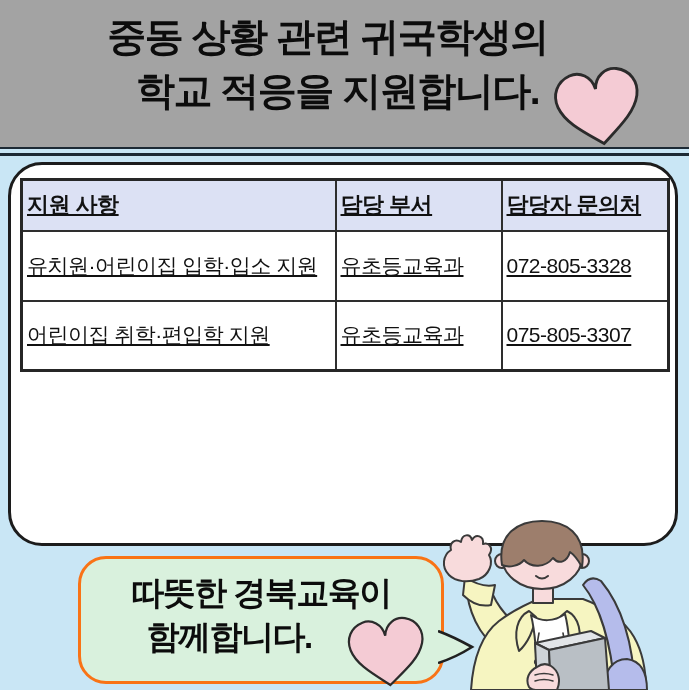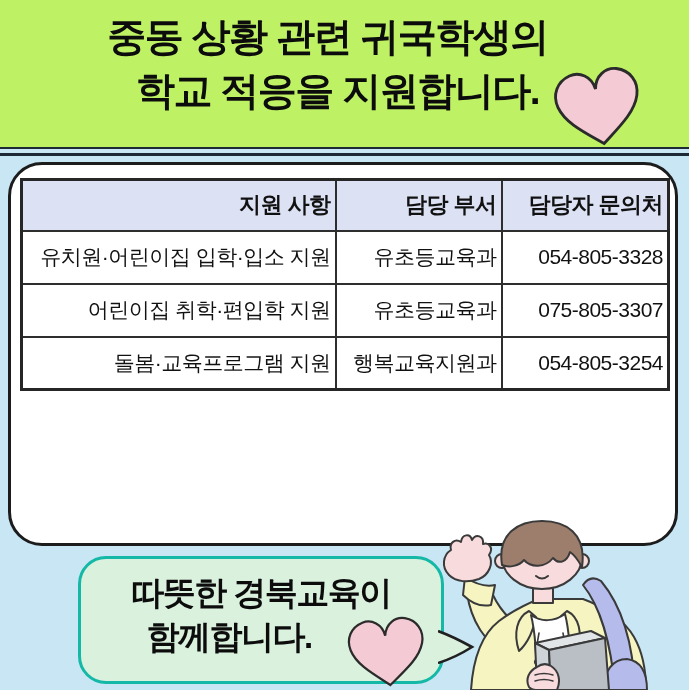--- a/index.html
+++ b/index.html
@@ -4,21 +4,21 @@
 <style>
   html,body{margin:0;padding:0;}
   body{
     width:689px;height:690px;
     font-family:"Liberation Sans","DejaVu Sans",sans-serif;
     -webkit-font-smoothing:antialiased;
   }
   .page{position:relative;width:689px;height:690px;overflow:hidden;background:#c9e6f5;}
 
   
-  .top-band{position:absolute;left:0;top:0;width:689px;height:147px;background:#bef264;}
+  .top-band{position:absolute;left:0;top:0;width:689px;height:147px;background:#a3a3a3;}
   .divider-line-1{position:absolute;left:0;top:147px;width:689px;height:2px;background:#1d2a35;}
   .divider-line-2{position:absolute;left:0;top:153px;width:689px;height:3px;background:#1d2a35;}
 
   .title{
     position:absolute;left:0;top:10px;width:655px;
     text-align:center;font-weight:bold;color:#0c0c0c;
     font-size:39px;line-height:54px;letter-spacing:-1.5px;
   }
   .title .t2{padding-left:20px;}
 
@@ -32,34 +32,34 @@
     box-sizing:border-box;
   }
 
   
   table.support{
     position:absolute;left:20px;top:178px;
     border-collapse:collapse;table-layout:fixed;
     background:#ffffff;border:3px solid #262626;
   }
   table.support th,table.support td{
-    border:2px solid #2e2e2e;text-align:right;vertical-align:middle;
-    color:#111;padding:0 4px;box-sizing:border-box;
+    border:2px solid #2e2e2e;text-align:left;vertical-align:middle;
+    color:#111;padding:0 4px;box-sizing:border-box;text-decoration:underline;
   }
   table.support th{
     height:51px;background:#dce1f4;font-size:22px;font-weight:bold;letter-spacing:-0.5px;
   }
   table.support td{
-    height:53px;font-size:21px;font-weight:normal;letter-spacing:-0.5px;
+    height:70px;font-size:21px;font-weight:normal;letter-spacing:-0.5px;
   }
 
   
   .bubble{
     position:absolute;left:78px;top:556px;width:366px;height:128px;
-    background:#d9f1dd;border:3px solid #14b8a6;border-radius:28px;
+    background:#d9f1dd;border:3px solid #f97316;border-radius:28px;
     box-sizing:border-box;
   }
   .bubble .b1,.bubble .b2{
     text-align:center;font-weight:bold;color:#0c0c0c;
     font-size:33px;line-height:44px;letter-spacing:-1.5px;
   }
   .bubble .b1{margin-top:12px;}
   .bubble .b2{padding-right:64px;text-align:center;}
   .bubble-tail{position:absolute;left:438px;top:630px;width:38px;height:34px;}
 
@@ -95,31 +95,26 @@
       <tr>
         <th>지원 사항</th>
         <th>담당 부서</th>
         <th>담당자 문의처</th>
       </tr>
     </thead>
     <tbody>
       <tr>
         <td>유치원·어린이집 입학·입소 지원</td>
         <td>유초등교육과</td>
-        <td>054-805-3328</td>
+        <td>072-805-3328</td>
       </tr>
       <tr>
         <td>어린이집 취학·편입학 지원</td>
         <td>유초등교육과</td>
         <td>075-805-3307</td>
-      </tr>
-      <tr>
-        <td>돌봄·교육프로그램 지원</td>
-        <td>행복교육지원과</td>
-        <td>054-805-3254</td>
       </tr>
     </tbody>
   </table>
 
   <div class="bubble">
     <div class="b1">따뜻한 경북교육이</div>
     <div class="b2">함께합니다.</div>
   </div>
   <svg class="bubble-tail" viewBox="0 0 38 34">
     <path d="M0 1 C14 6 25 12 34 17 C23 24 13 29 0 33" fill="#d9f1dd" stroke="#202020" stroke-width="2.6"></path>

